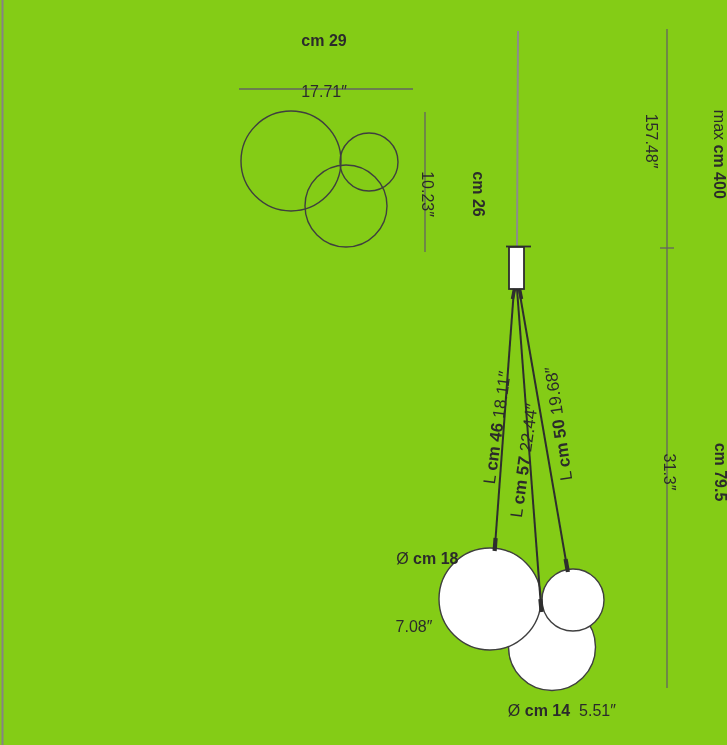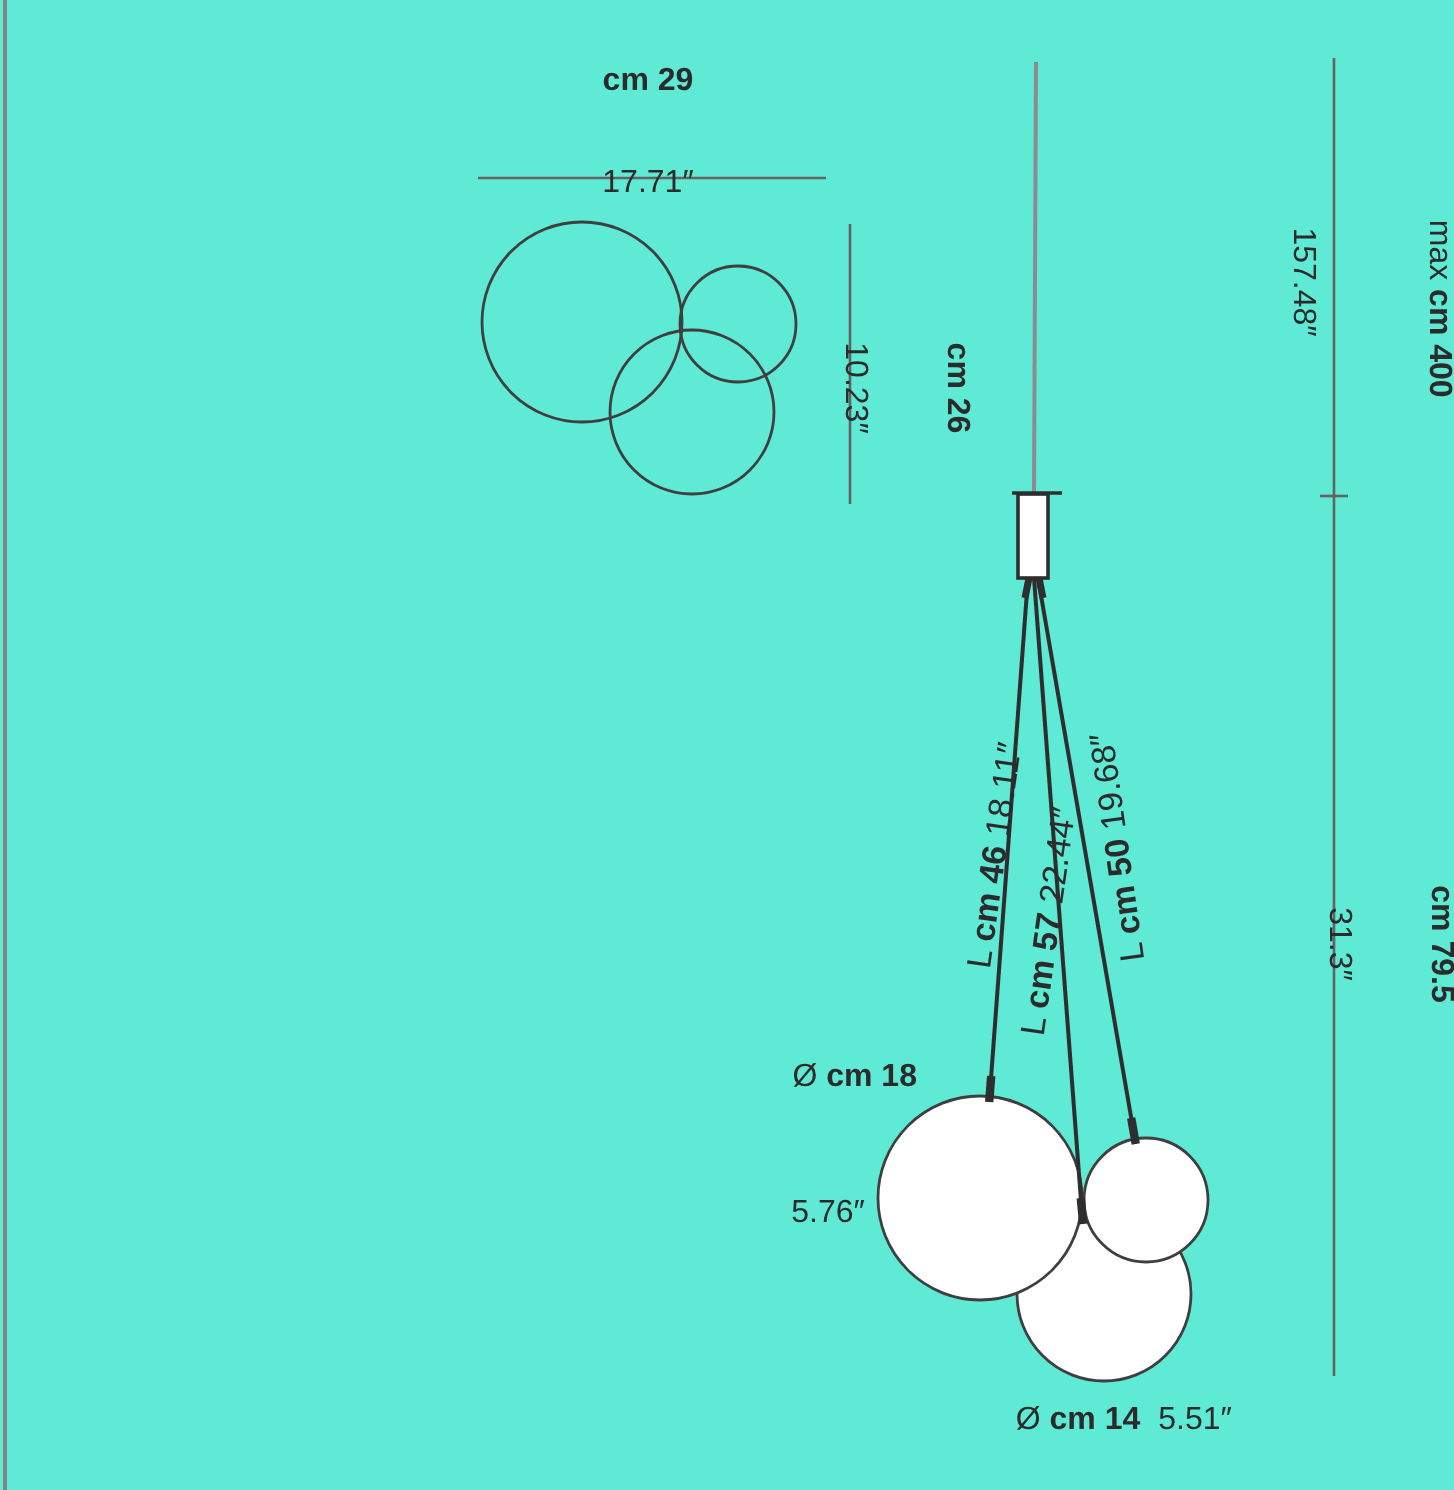--- a/index.html
+++ b/index.html
@@ -1,19 +1,19 @@
 <!DOCTYPE html>
 <html><head>
 <meta charset="utf-8">
 <style>
   html,body{margin:0;padding:0;background:#fff;}
   .stage{
     position:relative;
     width:727px;height:745px;
-    background:#5eead4;
+    background:#84cc16;
     font-family:"Liberation Sans", sans-serif;
     overflow:hidden;
   }
   svg{position:absolute;left:0;top:0;}
   .lbl{
     position:absolute;
     color:#2b2b2b;
     font-size:16px;
     line-height:17px;
     text-align:center;
@@ -104,25 +104,25 @@
   </div>
 
   <div class="lbl cable-lbl rot-c2" style="left:523px;top:470px;">
     <span>L </span><span class="b">cm 57</span><span> 22.44″</span>
   </div>
 
   <div class="lbl cable-lbl rot-c3" style="left:560px;top:433px;">
     <span>L </span><span class="b">cm 50</span><span> 19.68″</span>
   </div>
 
-  <div class="lbl" style="left:414px;top:564px;">
+  <div class="lbl" style="left:414px;top:584px;">
     <div>
       <span>Ø </span><span class="b">cm 18</span>
     </div>
-    <div><span>5.76″</span></div>
+    <div><span>7.08″</span></div>
   </div>
 
 
   <div class="lbl" style="left:553px;top:710px;text-align:right;">
     <span>Ø </span><span class="b">cm 14</span><span class="gap">5.51″</span>
   </div>
 
 </div>
 
 </body></html>

